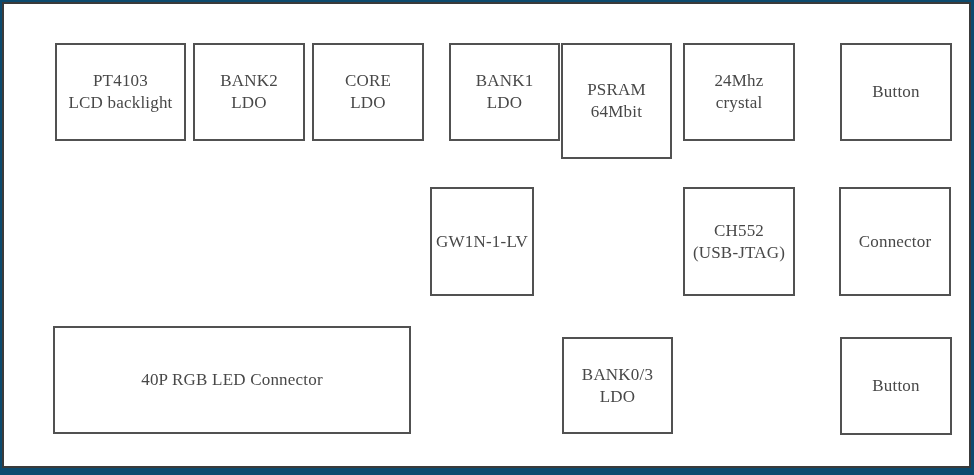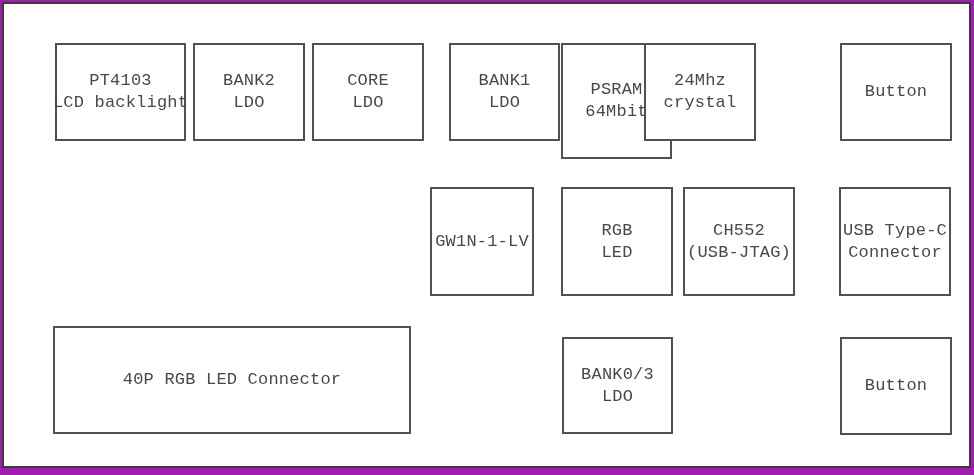--- a/index.html
+++ b/index.html
@@ -4,22 +4,22 @@
 <style>
   html, body {
     margin: 0;
     padding: 0;
     background: #ffffff;
   }
   .stage {
     position: relative;
     width: 974px;
     height: 475px;
-    background: #a21caf;
-    font-family: Liberation Mono, monospace;
+    background: #0c4a6e;
+    font-family: Liberation Serif, serif;
     overflow: hidden;
   }
   .outline {
     position: absolute;
     left: 2px;
     top: 2px;
     width: 965px;
     height: 462px;
     border: 2px solid #3a3a3a;
     background: #ffffff;
@@ -40,21 +40,21 @@
     letter-spacing: 0.2px;
   }
   .block span { display: block; white-space: nowrap; }
 
   
   .b-pt4103        { left: 55px;  top: 43px;  width: 131px; height: 98px; }
   .b-bank2         { left: 193px; top: 43px;  width: 112px; height: 98px; }
   .b-core          { left: 312px; top: 43px;  width: 112px; height: 98px; }
   .b-bank1         { left: 449px; top: 43px;  width: 111px; height: 98px; }
   .b-psram         { left: 561px; top: 43px;  width: 111px; height: 116px; justify-content: center; }
-  .b-crystal       { left: 644px; top: 43px;  width: 112px; height: 98px; }
+  .b-crystal       { left: 683px; top: 43px;  width: 112px; height: 98px; }
   .b-button-top    { left: 840px; top: 43px;  width: 112px; height: 98px; }
 
   
   .b-gw1n          { left: 430px; top: 187px; width: 104px; height: 109px; }
   .b-rgb-led       { left: 561px; top: 187px; width: 112px; height: 109px; }
   .b-ch552         { left: 683px; top: 187px; width: 112px; height: 109px; }
   .b-usbc          { left: 839px; top: 187px; width: 112px; height: 109px; }
 
   
   .b-40p           { left: 53px;  top: 326px; width: 358px; height: 108px; }
@@ -99,32 +99,27 @@
   </div>
 
   <div class="block b-button-top">
     <span>Button</span>
   </div>
 
   <div class="block b-gw1n">
     <span>GW1N-1-LV</span>
   </div>
 
-  <div class="block b-rgb-led">
-    <span>RGB</span>
-    <span>LED</span>
-  </div>
 
   <div class="block b-ch552">
     <span>CH552</span>
     <span>(USB-JTAG)</span>
   </div>
 
   <div class="block b-usbc">
-    <span>USB Type-C</span>
     <span>Connector</span>
   </div>
 
   <div class="block b-40p">
     <span>40P RGB LED Connector</span>
   </div>
 
   <div class="block b-bank03">
     <span>BANK0/3</span>
     <span>LDO</span>

